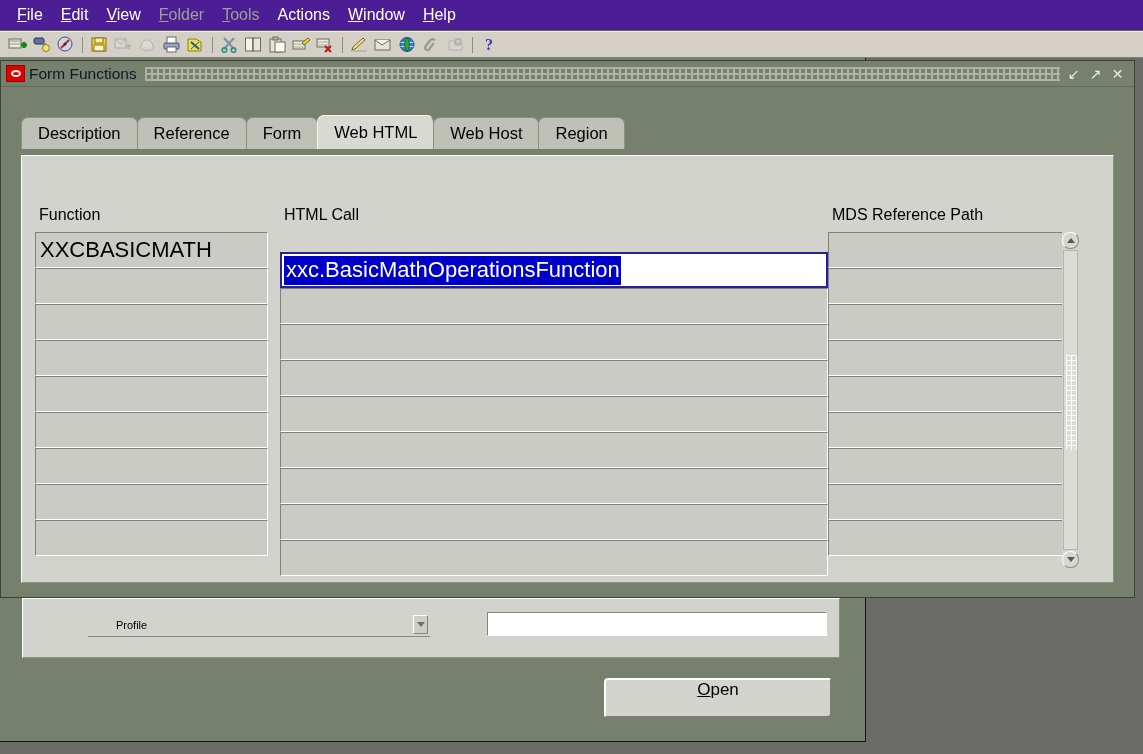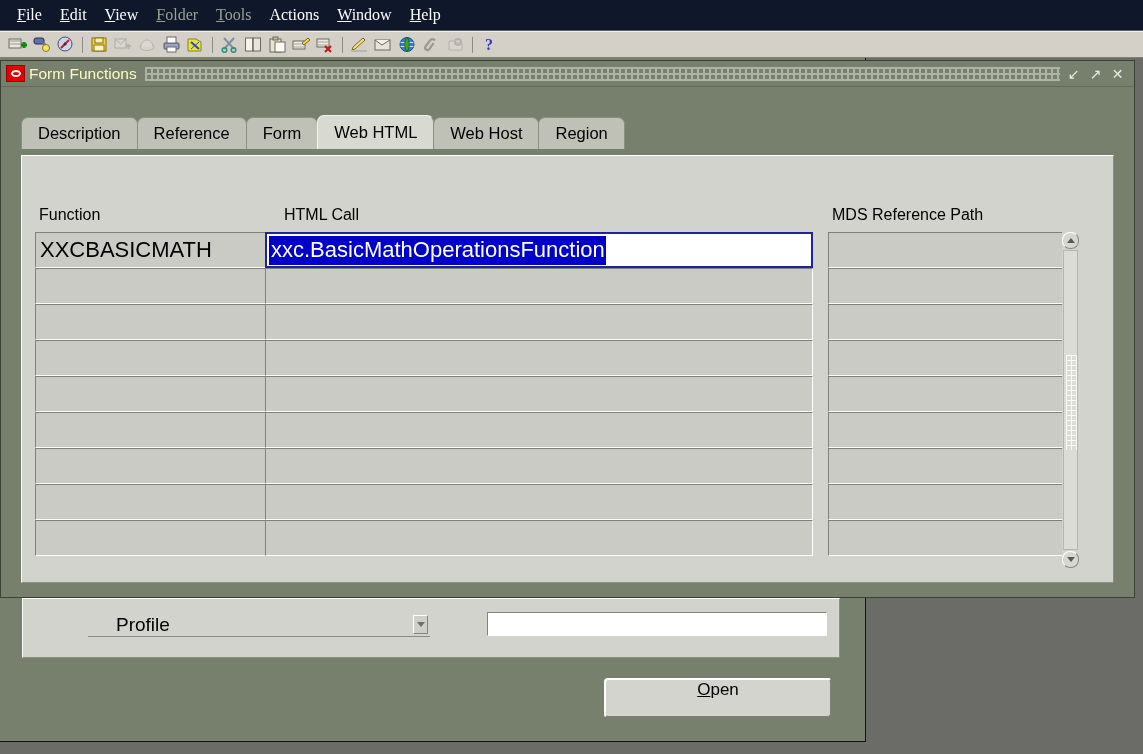--- a/index.html
+++ b/index.html
@@ -24,25 +24,24 @@
   .desktop-strip {
     position: absolute; left: 0; top: 0;
     width: 1143px; height: 754px;
     background: #6b6b68;
   }
 
   
   .menubar {
     position: absolute; left: 0; top: 0;
     width: 1143px; height: 31px;
-    background: #0f172a;
+    background: #4c1d95;
     display: flex; align-items: center;
     padding-left: 8px;
     border-bottom: 1px solid #5d6455;
-    font-family: Liberation Serif, serif;
   }
   .menu-item {
     font-size: 16px; color: #ffffff;
     padding: 2px 9px 3px 9px;
     white-space: nowrap;
     cursor: default;
   }
   .menu-item.disabled { color: #9ba193; }
   .menu-item .mn { text-decoration: underline; }
 
@@ -90,21 +89,21 @@
     background: #e00000;
     border: 1px solid #9d0000;
     display: flex; align-items: center; justify-content: center;
     flex: none;
   }
   .ff-sysicon i {
     display: block; width: 10px; height: 7px;
     border: 2px solid #ffffff; border-radius: 50%;
   }
   .ff-title {
-    font-size: 15.5px; color: #fef9c3; white-space: nowrap;
+    font-size: 15.5px; color: #0f172a; white-space: nowrap;
     margin-right: 8px;
   }
   .ff-grip {
     flex: 1 1 auto; height: 14px; align-self: center;
     background-image:
       repeating-linear-gradient(to right, #b9bdb1 0 2px, transparent 2px 6px),
       repeating-linear-gradient(to bottom, #b9bdb1 0 2px, transparent 2px 6px);
     background-size: 6px 6px;
     opacity: .85;
   }
@@ -235,21 +234,21 @@
   }
   .profile-combo {
     position: absolute; left: 88px; top: 613px;
     width: 342px; height: 24px;
     background: #d3d3cd;
     border-bottom: 1px solid #8b8b83;
     display: flex; align-items: center;
   }
   .profile-combo .pc-text {
     flex: 1; padding-left: 28px;
-    font-size: 19px; color: #000000; white-space: nowrap;
+    font-size: 11px; color: #000000; white-space: nowrap;
   }
   .pc-arrow {
     width: 15px; height: 19px; margin-right: 2px;
     background: #cfcfc9;
     border: 1px solid; border-color: #ffffff #84847c #84847c #ffffff;
     display: flex; align-items: center; justify-content: center;
   }
   .pc-arrow i {
     width: 0; height: 0;
     border-left: 4px solid transparent; border-right: 4px solid transparent;
@@ -500,21 +499,21 @@
               </div>
               <div class="cell"></div>
               <div class="cell"></div>
               <div class="cell"></div>
               <div class="cell"></div>
               <div class="cell"></div>
               <div class="cell"></div>
               <div class="cell"></div>
               <div class="cell"></div>
             </div>
-            <div class="grid-col" style="left: 230px; width: 548px;">
+            <div class="grid-col" style="left: 245px; width: 548px; margin-top: 20px;">
               <div class="cell focused">
                 <span class="sel-text">xxc.BasicMathOperationsFunction</span>
               </div>
               <div class="cell"></div>
               <div class="cell"></div>
               <div class="cell"></div>
               <div class="cell"></div>
               <div class="cell"></div>
               <div class="cell"></div>
               <div class="cell"></div>

